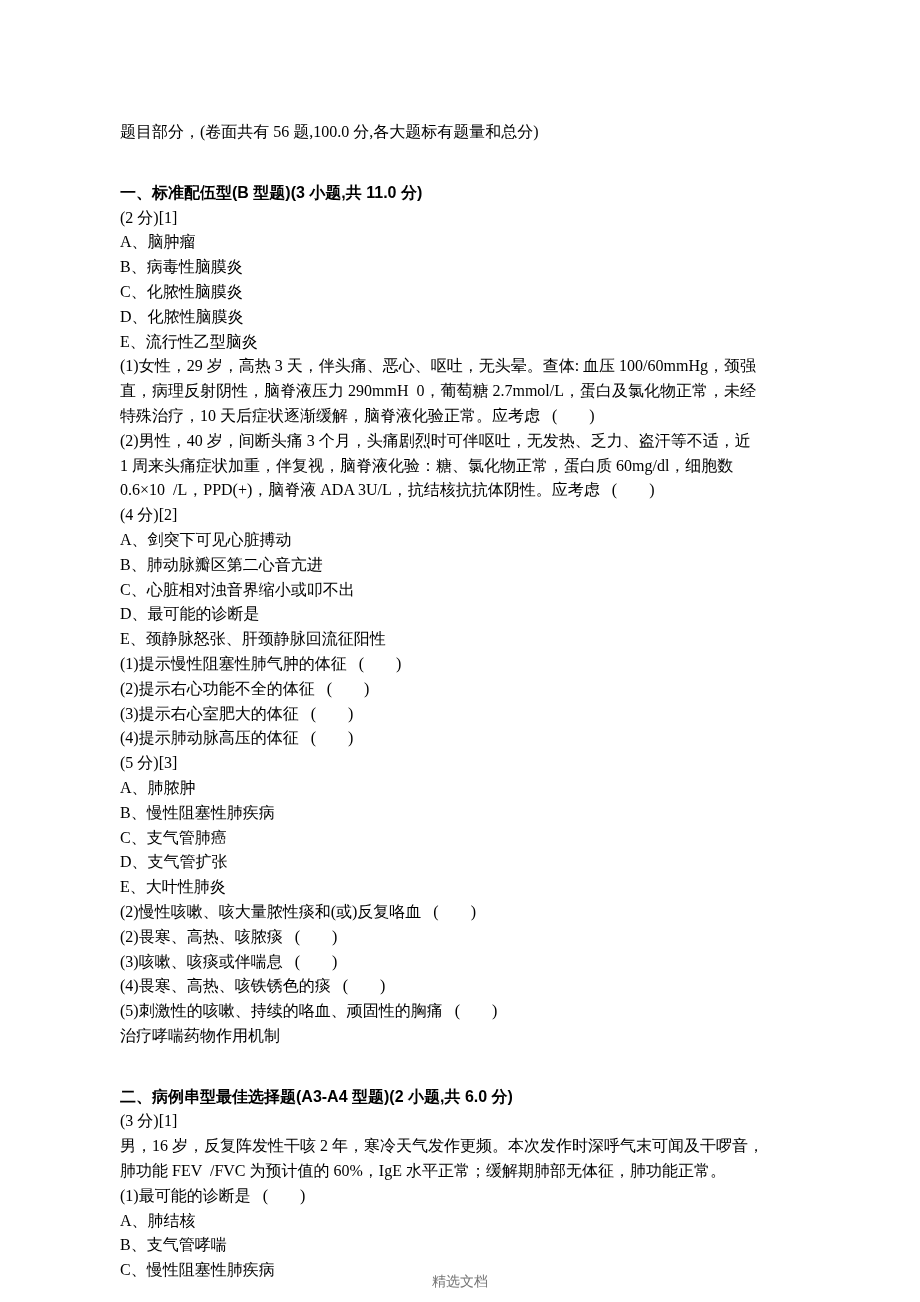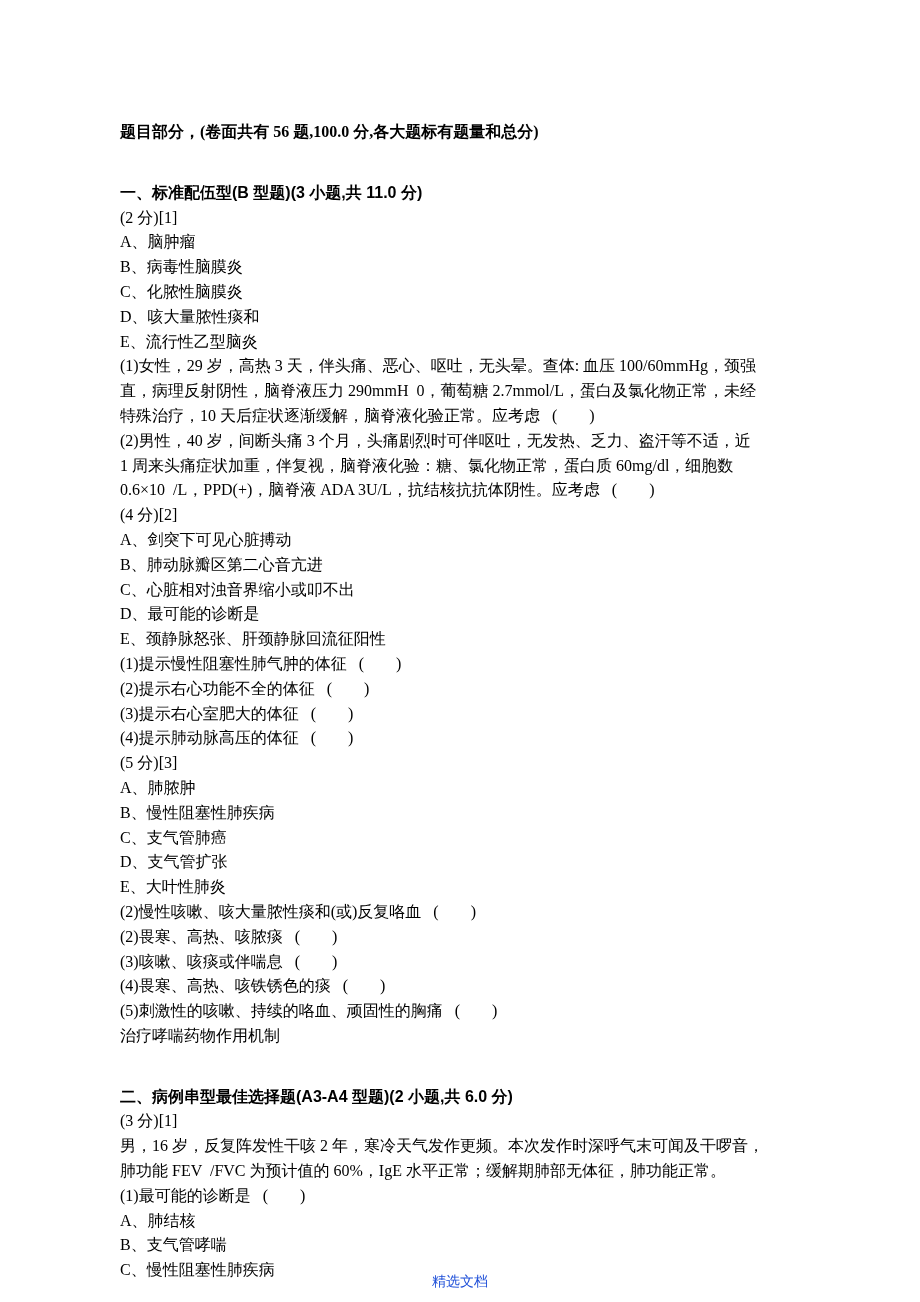--- a/index.html
+++ b/index.html
@@ -8,53 +8,53 @@
     min-height: 1302px;
     background: #fff;
     font-family: "SimSun", "宋体", serif;
     font-size: 16px;
     line-height: 1.55;
     color: #000;
     padding: 120px 120px 40px 120px;
     position: relative;
   }
   .header-bold {
-    font-weight: bold;
+    font-weight: normal;
     font-family: "SimSun", "宋体", serif;
   }
   .section-title {
     font-weight: bold;
     font-family: "SimHei", "黑体", sans-serif;
     margin-top: 36px;
   }
   .line { white-space: pre-wrap; font-family: Liberation Serif, serif; }
   .blank { letter-spacing: 0; }
   .footer {
     position: absolute;
     bottom: 30px;
     left: 0;
     right: 0;
     text-align: center;
-    color: #1d4ed8;
+    color: #737373;
     font-size: 14px;
     font-family: "SimSun", "宋体", serif;
   }
 </style>
 </head>
 <body>
 
 <div class="header-bold">题目部分，(卷面共有 56 题,100.0 分,各大题标有题量和总分)</div>
 
 <div class="section-title">一、标准配伍型(B 型题)(3 小题,共 11.0 分)</div>
 
 <div class="line">(2 分)[1]</div>
 <div class="line">A、脑肿瘤</div>
 <div class="line">B、病毒性脑膜炎</div>
 <div class="line">C、化脓性脑膜炎</div>
-<div class="line">D、咳大量脓性痰和</div>
+<div class="line">D、化脓性脑膜炎</div>
 <div class="line">E、流行性乙型脑炎</div>
 <div class="line">(1)女性，29 岁，高热 3 天，伴头痛、恶心、呕吐，无头晕。查体: 血压 100/60mmHg，颈强</div>
 <div class="line">直，病理反射阴性，脑脊液压力 290mmH  0，葡萄糖 2.7mmol/L，蛋白及氯化物正常，未经</div>
 <div class="line blank">特殊治疗，10 天后症状逐渐缓解，脑脊液化验正常。应考虑   (        )</div>
 <div class="line">(2)男性，40 岁，间断头痛 3 个月，头痛剧烈时可伴呕吐，无发热、乏力、盗汗等不适，近</div>
 <div class="line">1 周来头痛症状加重，伴复视，脑脊液化验：糖、氯化物正常，蛋白质 60mg/dl，细胞数</div>
 <div class="line blank">0.6×10  /L，PPD(+)，脑脊液 ADA 3U/L，抗结核抗抗体阴性。应考虑   (        )</div>
 
 <div class="line">(4 分)[2]</div>
 <div class="line">A、剑突下可见心脏搏动</div>

